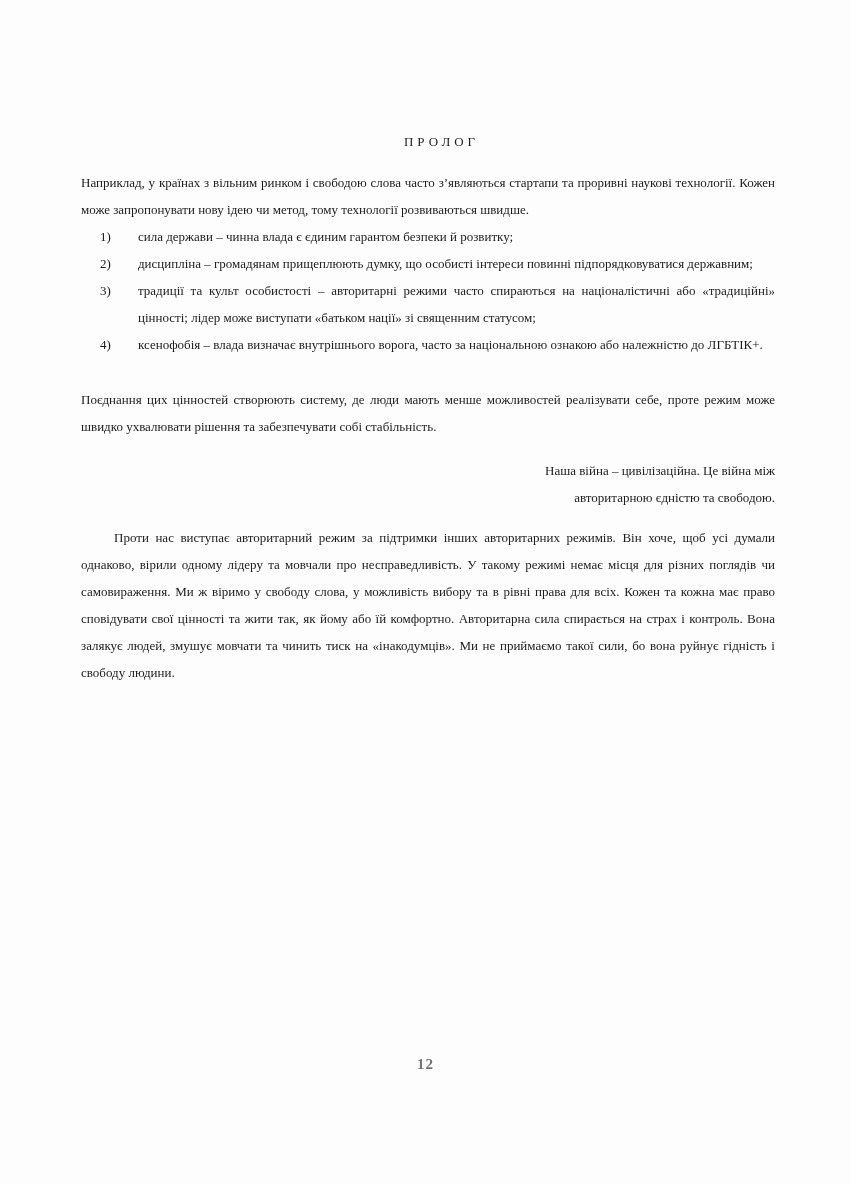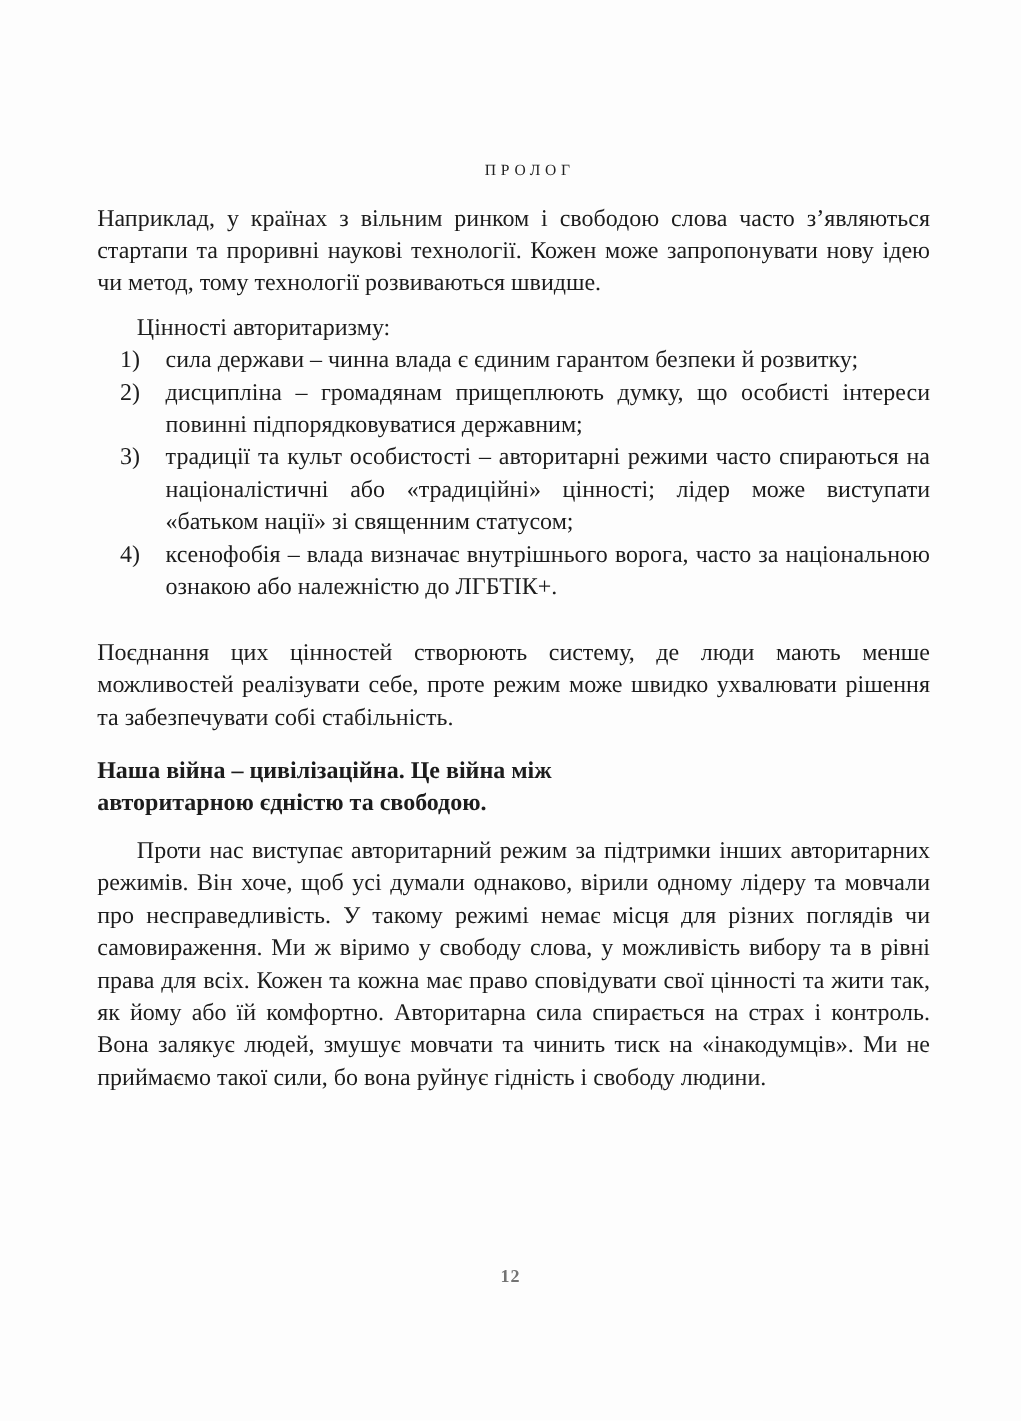--- a/index.html
+++ b/index.html
@@ -24,21 +24,21 @@
     text-align: center;
     font-size: 13px;
     letter-spacing: 4px;
     color: #222;
   }
   .text-col {
     position: absolute;
     top: 169px;
     left: 81px;
     width: 694px;
-    font-size: 20px;
+    font-size: 13px;
     line-height: 27px;
     text-align: justify;
     hyphens: auto;
     -webkit-hyphens: auto;
   }
   .para {
     margin: 0;
     padding: 0;
   }
   .indent {
@@ -58,22 +58,22 @@
   .li .num {
     position: absolute;
     left: 19px;
     top: 0;
   }
   .after-list {
     margin-top: 28px;
   }
   .heading {
     margin: 17px 0 13px 0;
-    font-weight: bold;
-    text-align: left;
+    font-weight: normal;
+    text-align: right;
   }
   .folio {
     position: absolute;
     top: 1056px;
     left: 0;
     width: 100%;
     text-align: center;
     font-size: 15px;
     font-weight: bold;
     letter-spacing: 1px;
@@ -85,21 +85,20 @@
 
 <div class="page">
 
   <div class="runhead">ПРОЛОГ</div>
 
   <div class="text-col">
 
     <p class="para">Наприклад, у країнах з вільним ринком і свободою слова часто з’являються стартапи та проривні наукові технології. Кожен може запропонувати нову ідею чи метод, тому технології розвиваються швидше.</p>
 
 
-    <p class="para indent list-intro">Цінності авторитаризму:</p>
 
     <div class="list">
       <div class="li">
         <span class="num">1)</span>
         <span>сила держави – чинна влада є єдиним гарантом безпеки й розвитку;</span>
       </div>
       <div class="li">
         <span class="num">2)</span>
         <span>дисципліна – громадянам прищеплюють думку, що особисті інтереси повинні підпорядковуватися державним;</span>
       </div>

